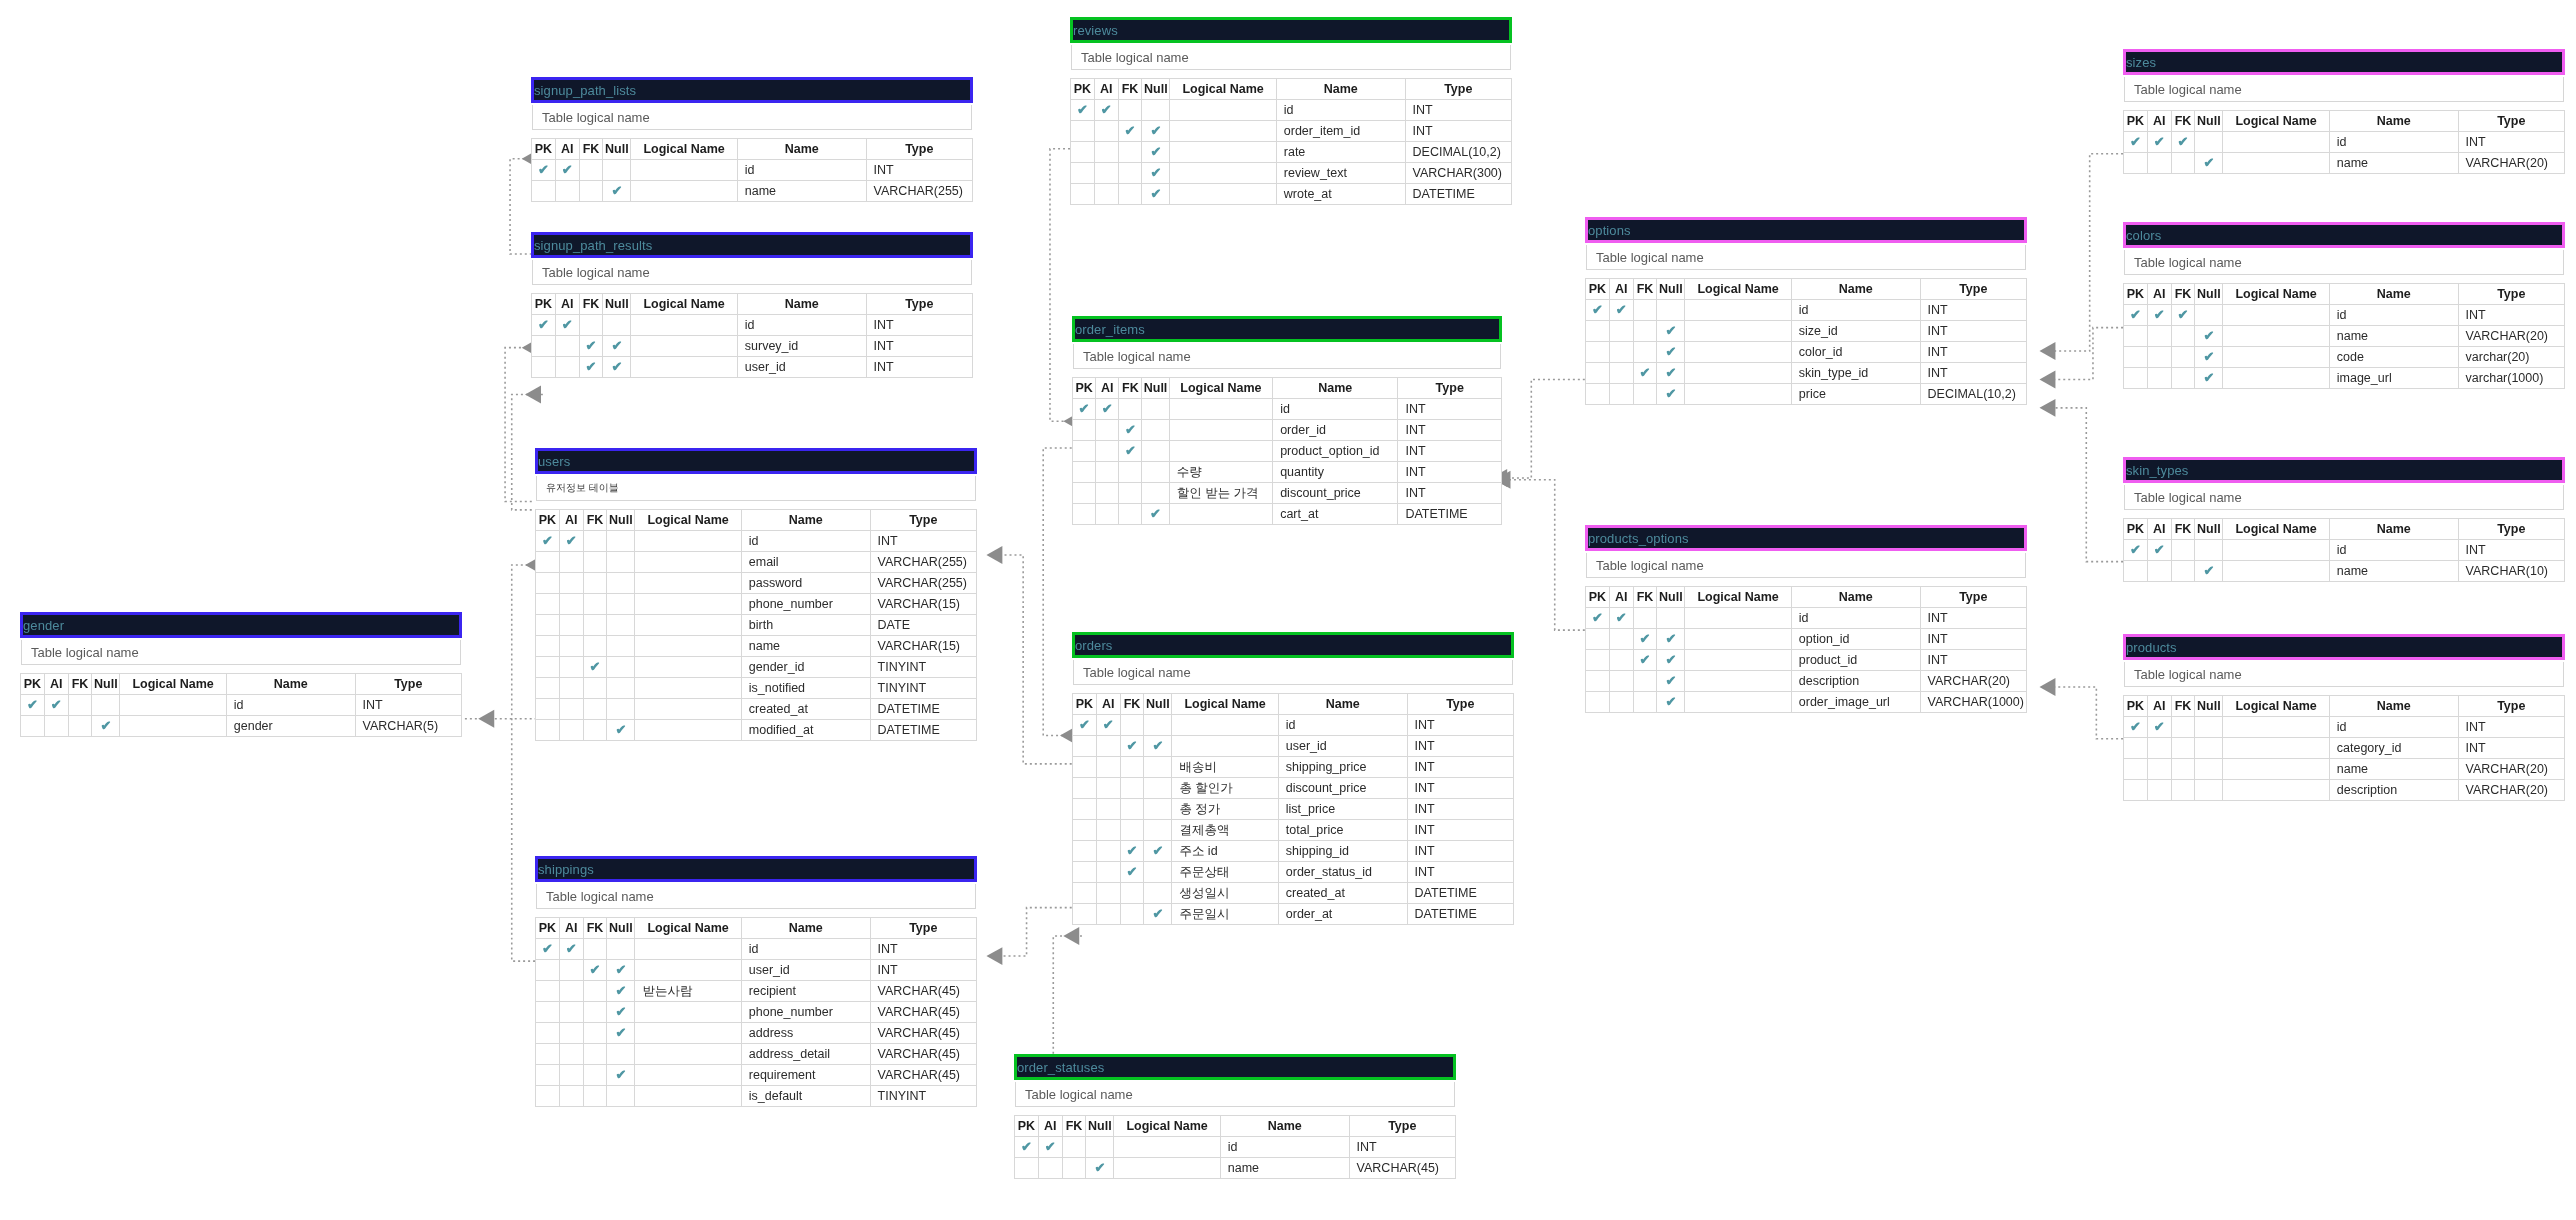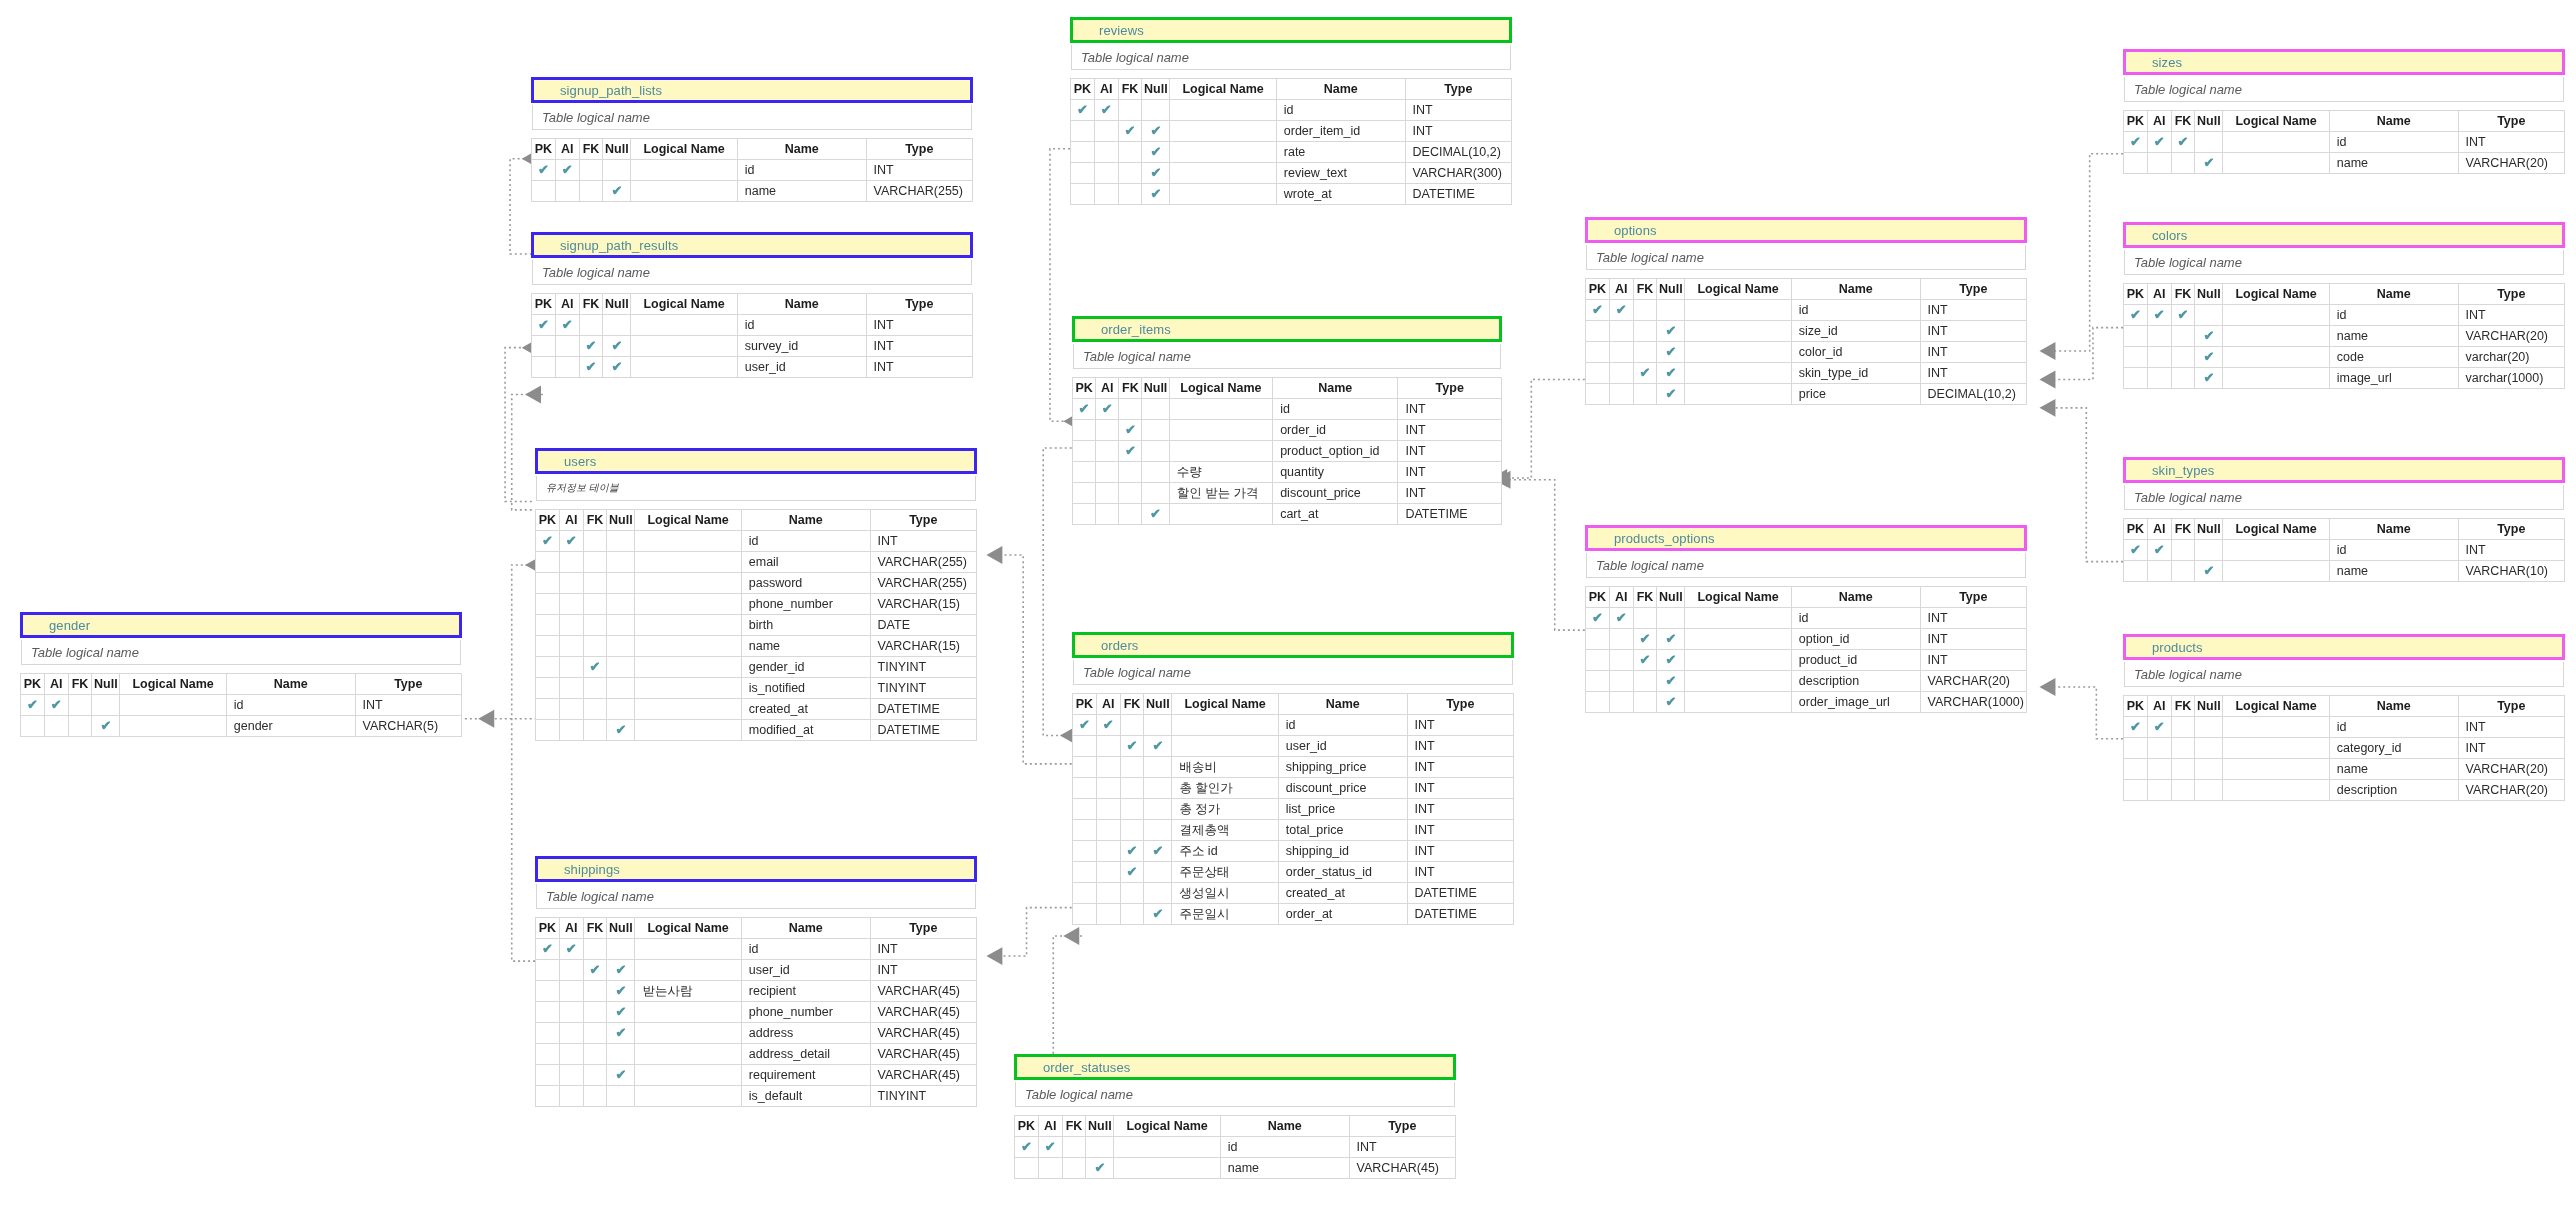--- a/index.html
+++ b/index.html
@@ -27,46 +27,45 @@
     z-index: 1;
   }
   .entity {
     position: absolute;
     z-index: 2;
     background: #ffffff;
     box-sizing: border-box;
   }
   .ent-title {
     border: 3px solid #3b25f0;
-    background: #fef9c3;
+    background: #0f172a;
     box-sizing: border-box;
     height: 26px;
     display: flex;
     align-items: center;
-    padding: 0 26px;
+    padding: 0 0;
     font-size: 13px;
     color: #4d8a9c;
     letter-spacing: 0.1px;
   }
   .ent-green > .ent-title { border-color: #05c221; }
   .ent-pink  > .ent-title { border-color: #ef5df0; }
 
   .ent-logical {
     border: 1px solid #d6d6d6;
     border-top: none;
     box-sizing: border-box;
     height: 25px;
     display: flex;
     align-items: center;
     padding: 0 9px;
     font-size: 13px;
     color: #3c3c3c;
     background: #ffffff;
     margin: 2px 1px 0 1px;
-    font-style: italic;
   }
   .ent-logical.ph { color: #5a5a5a; }
 
   table.cols {
     border-collapse: collapse;
     width: 100%;
     table-layout: fixed;
     margin-top: 8px;
     background: #ffffff;
   }

